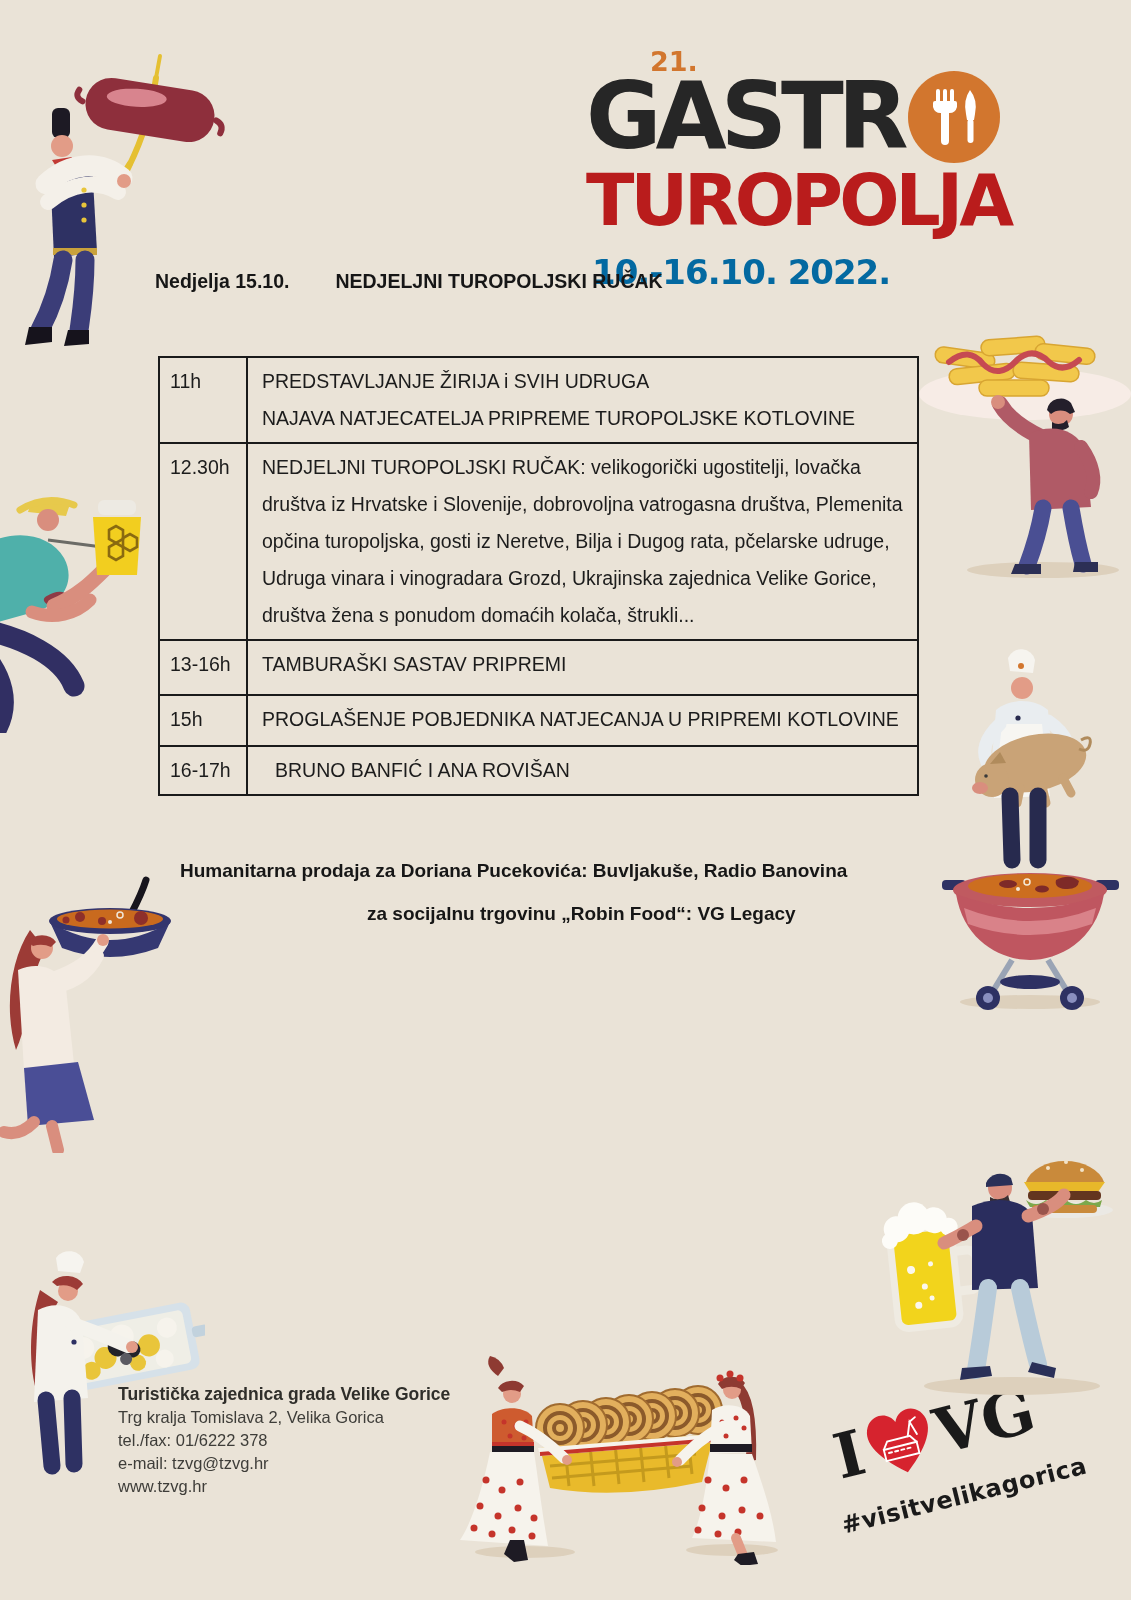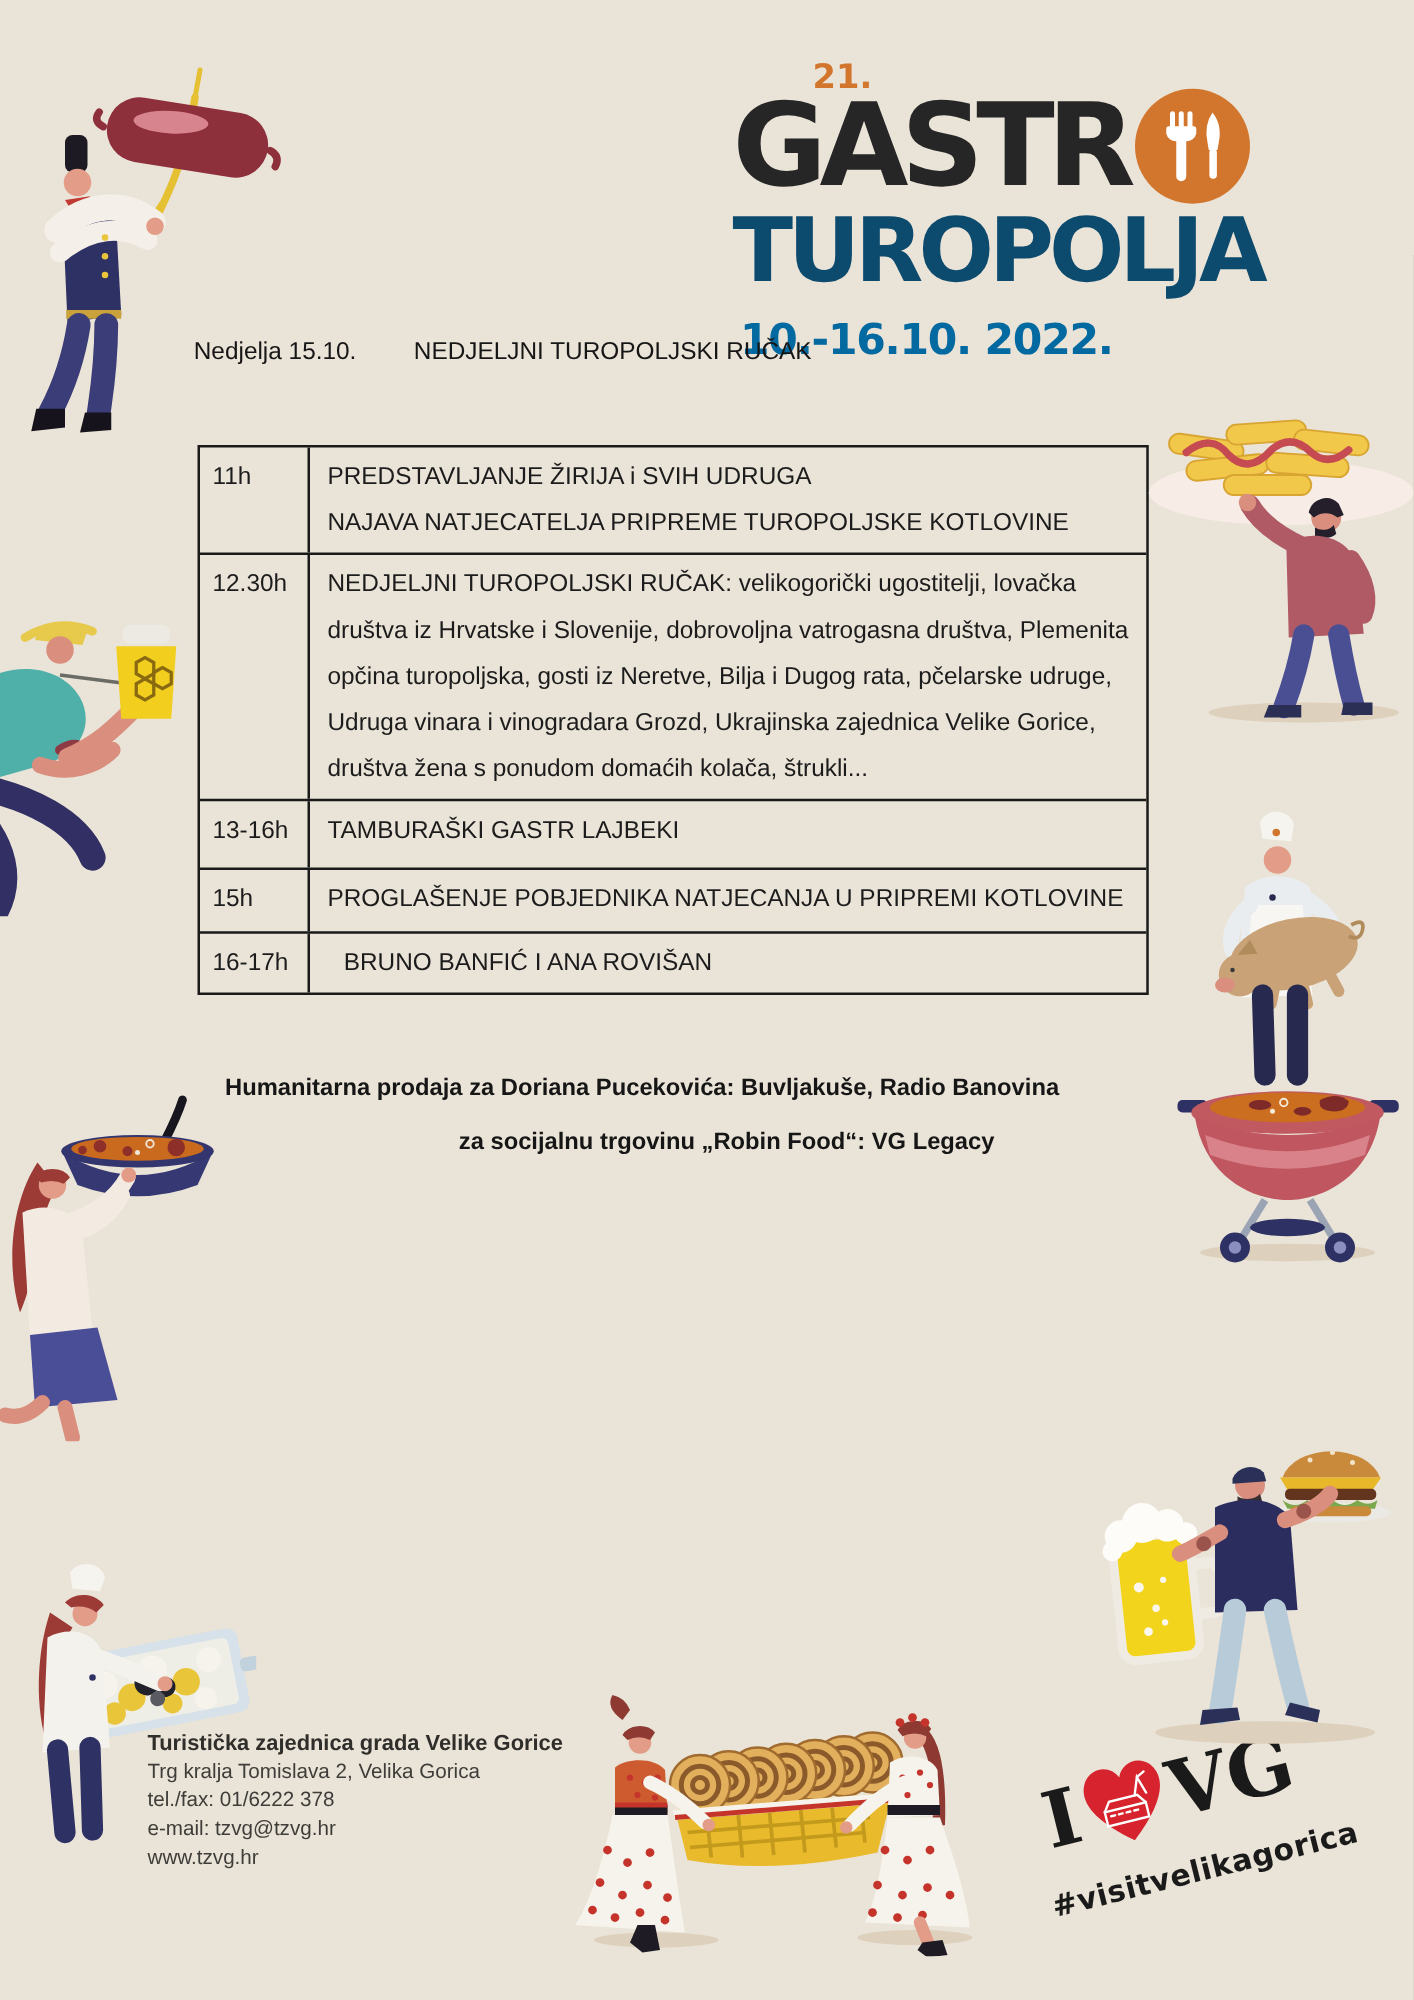--- a/index.html
+++ b/index.html
@@ -8,24 +8,24 @@
     background:#EAE3D7;overflow:hidden;color:#1C1C1C;
     font-family:"Liberation Sans",sans-serif;
   }
   .illu{position:absolute;}
   
   .logo{position:absolute;left:586px;top:48px;}
   .logo-edition{color:#D2762E;font-family:"DejaVu Sans",sans-serif;font-weight:800;font-size:27px;margin-left:64px;line-height:1;}
   .logo-line1{display:flex;align-items:center;margin-top:-4px;}
   .logo-gastr{font-family:"DejaVu Sans",sans-serif;font-weight:800;font-size:92px;letter-spacing:-6px;line-height:1;color:#262626;}
   .logo-circle{width:92px;height:92px;border-radius:50%;background:#D2762E;margin-left:5px;display:flex;align-items:center;justify-content:center;flex:none;}
-  .logo-line2{font-family:"DejaVu Sans",sans-serif;font-weight:800;font-size:71px;letter-spacing:-4px;line-height:1;color:#0c4a6e;margin-top:2px;}
+  .logo-line2{font-family:"DejaVu Sans",sans-serif;font-weight:800;font-size:71px;letter-spacing:-4px;line-height:1;color:#b91c1c;margin-top:2px;}
   .logo-dates{color:#0369a1;font-family:"DejaVu Sans",sans-serif;font-weight:800;font-size:34px;letter-spacing:-1px;margin-top:16px;margin-left:6px;}
   
-  .header-line{position:absolute;left:155px;top:270px;display:flex;gap:46px;font-size:19.5px;font-weight:normal;color:#161616;}
+  .header-line{position:absolute;left:155px;top:270px;display:flex;gap:46px;font-size:19.5px;font-weight:bold;color:#161616;}
   
   .schedule{position:absolute;left:158px;top:356px;width:757px;border:2px solid #1A1A1A;font-size:19.5px;}
   .srow{display:flex;border-bottom:2px solid #1A1A1A;}
   .srow:last-child{border-bottom:none;}
   .scell-time{width:72px;flex:none;border-right:2px solid #1A1A1A;padding:5px 4px 5px 10px;line-height:37px;}
   .scell-desc{flex:1;padding:5px 14px;line-height:37px;}
   .r1{min-height:68px;}.r2{min-height:186px;}.r3{min-height:53px;}.r4{min-height:49px;}.r5{min-height:42px;gap:13px;}
   
   .charity1{position:absolute;left:180px;top:860px;font-size:19px;font-weight:bold;color:#161616;}
   .charity2{position:absolute;left:367px;top:903px;font-size:19px;font-weight:bold;color:#161616;}
@@ -76,21 +76,21 @@
         <div>PREDSTAVLJANJE ŽIRIJA i SVIH UDRUGA</div>
         <div>NAJAVA NATJECATELJA PRIPREME TUROPOLJSKE KOTLOVINE</div>
       </div>
     </div>
     <div class="srow r2">
       <div class="scell-time">12.30h</div>
       <div class="scell-desc">NEDJELJNI TUROPOLJSKI RUČAK: velikogorički ugostitelji, lovačka društva iz Hrvatske i Slovenije, dobrovoljna vatrogasna društva, Plemenita opčina turopoljska, gosti iz Neretve, Bilja i Dugog rata, pčelarske udruge, Udruga vinara i vinogradara Grozd, Ukrajinska zajednica Velike Gorice, društva žena s ponudom domaćih kolača, štrukli...</div>
     </div>
     <div class="srow r3">
       <div class="scell-time">13-16h</div>
-      <div class="scell-desc">TAMBURAŠKI GASTR LAJBEKI</div>
+      <div class="scell-desc">TAMBURAŠKI SASTAV PRIPREMI</div>
     </div>
     <div class="srow r4">
       <div class="scell-time">15h</div>
       <div class="scell-desc">PROGLAŠENJE POBJEDNIKA NATJECANJA U PRIPREMI KOTLOVINE</div>
     </div>
     <div class="srow r5">
       <div class="scell-time">16-17h</div>
       <div class="scell-desc">BRUNO BANFIĆ I ANA ROVIŠAN</div>
     </div>
   </div>

